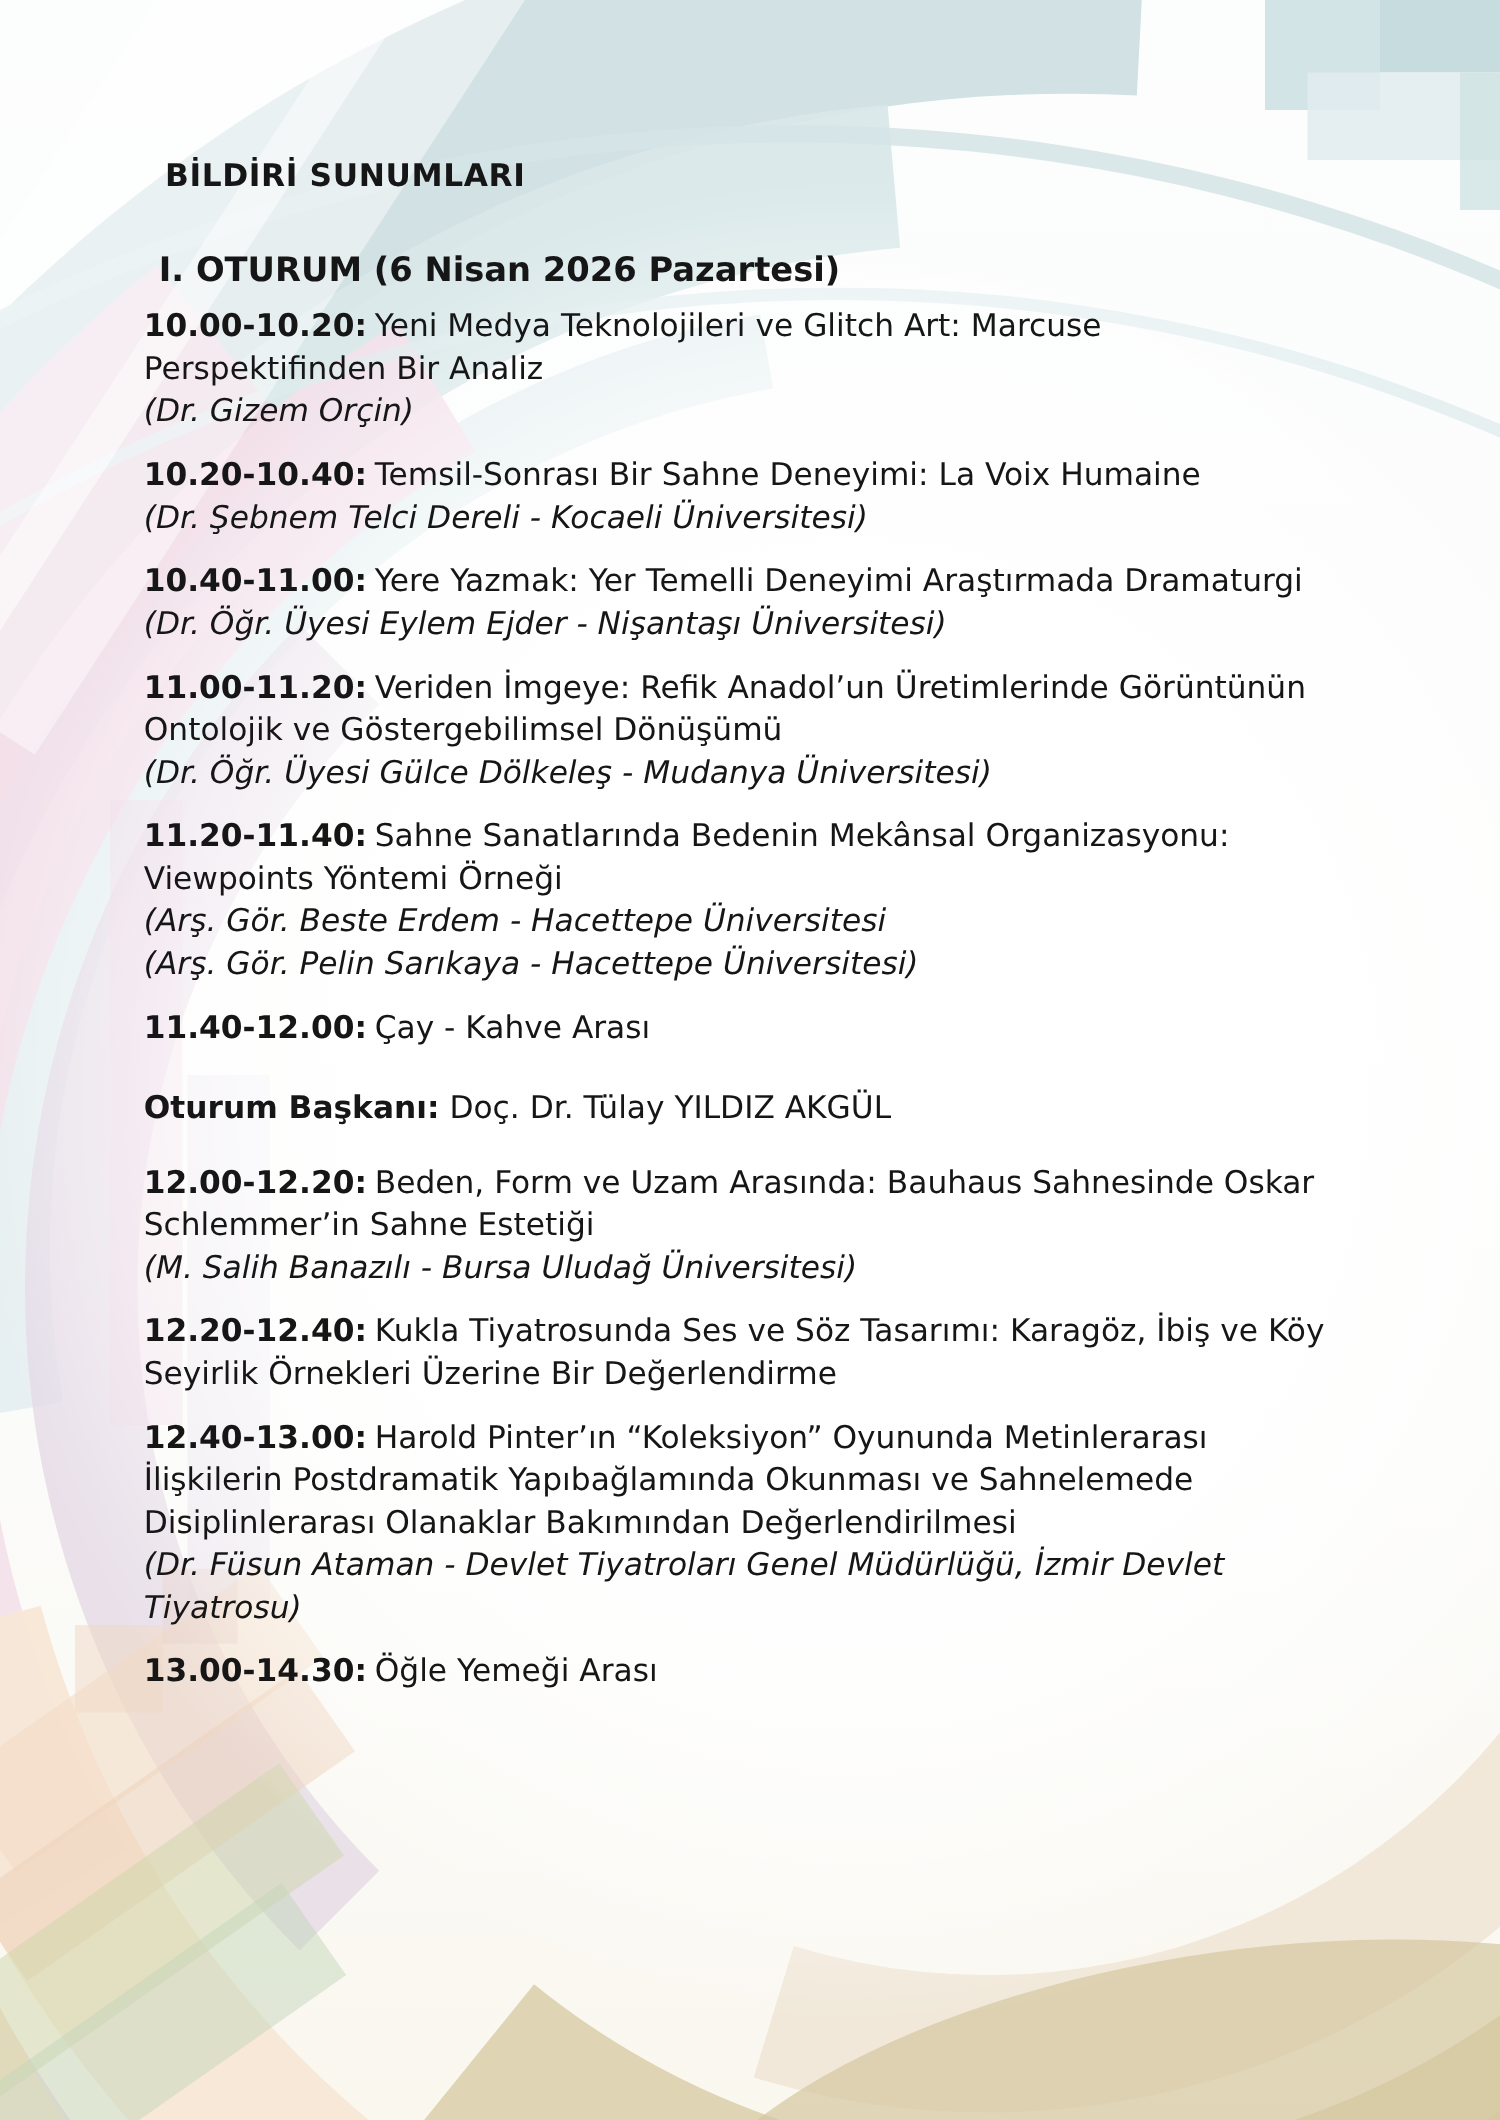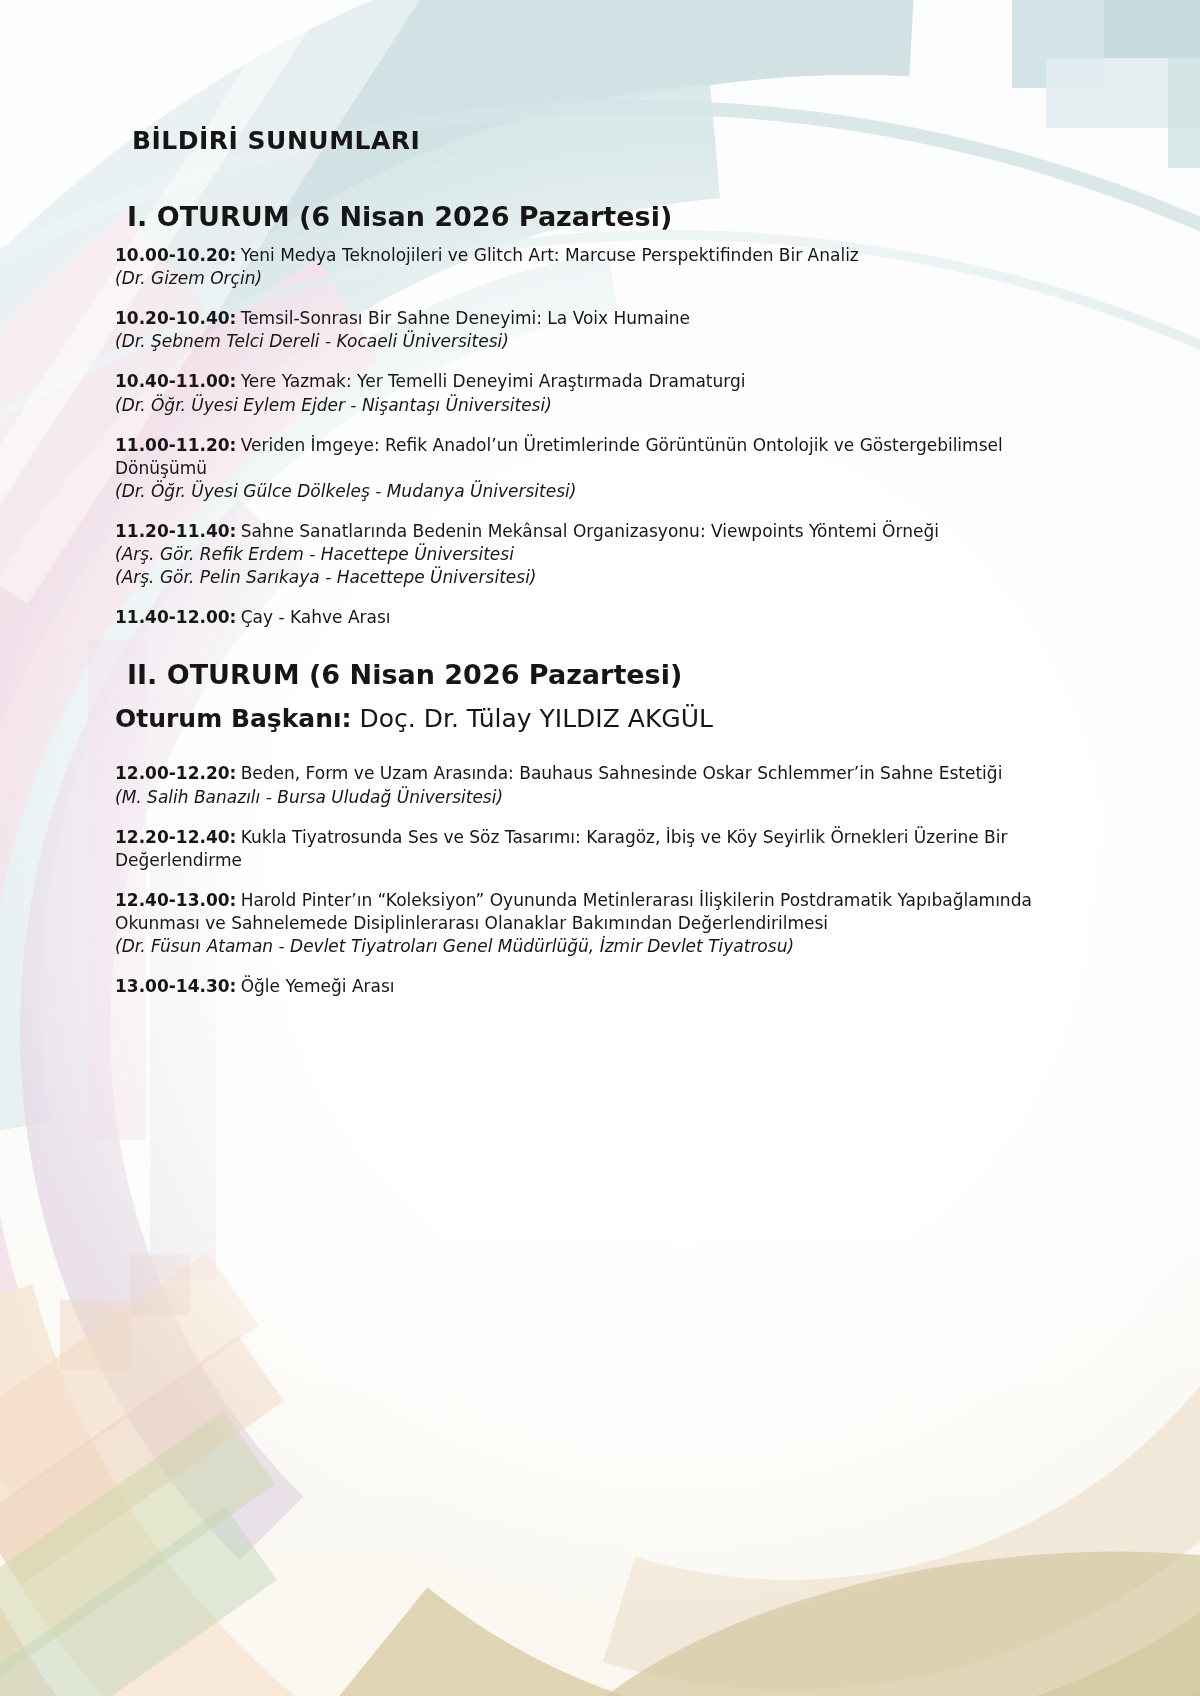--- a/index.html
+++ b/index.html
@@ -46,21 +46,21 @@
       rgba(255,255,255,.98) 0%,rgba(255,255,255,.9) 50%,
       rgba(255,255,255,.45) 70%,rgba(255,255,255,0) 86%);}
   
   .content{position:relative;z-index:10;padding:126px 100px 0 115px;max-width:960px;}
   .page-title{font-size:25px;font-weight:700;letter-spacing:.5px;margin:0 0 46px 17px;}
   .session-heading{font-size:27px;font-weight:700;margin:12px;}
   .session-chair{font-size:25px;margin:0 0 26px 0;line-height:1.36;}
   .session-chair .label{font-weight:700;}
   .session + .session{margin-top:30px;}
   .item{margin:0 0 17px 0;}
-  .item p{margin:0;font-size:17px;line-height:1.36;}
+  .item p{margin:0;font-size:25px;line-height:1.36;}
   .item .time{font-weight:700;}
   .item .title{margin-left:.25em;}
   .presenter{font-style:italic;}
 </style>
 </head>
 <body>
 
 <div class="bg">
   <div class="ring r-t1"></div>
   <div class="ring r-t2"></div>
@@ -109,29 +109,28 @@
         <div class="item">
           <p class="item-line"><span class="time">10.40-11.00:</span><span class="title">Yere Yazmak: Yer Temelli Deneyimi Araştırmada Dramaturgi</span></p>
           <p class="presenter">(Dr. Öğr. Üyesi Eylem Ejder - Nişantaşı Üniversitesi)</p>
         </div>
         <div class="item">
           <p class="item-line"><span class="time">11.00-11.20:</span><span class="title">Veriden İmgeye: Refik Anadol’un Üretimlerinde Görüntünün Ontolojik ve Göstergebilimsel Dönüşümü</span></p>
           <p class="presenter">(Dr. Öğr. Üyesi Gülce Dölkeleş - Mudanya Üniversitesi)</p>
         </div>
         <div class="item">
           <p class="item-line"><span class="time">11.20-11.40:</span><span class="title">Sahne Sanatlarında Bedenin Mekânsal Organizasyonu: Viewpoints Yöntemi Örneği</span></p>
-          <p class="presenter">(Arş. Gör. Refik Erdem - Hacettepe Üniversitesi</p>
+          <p class="presenter">(Arş. Gör. Beste Erdem - Hacettepe Üniversitesi</p>
           <p class="presenter">(Arş. Gör. Pelin Sarıkaya - Hacettepe Üniversitesi)</p>
         </div>
         <div class="item">
           <p class="item-line"><span class="time">11.40-12.00:</span><span class="title">Çay - Kahve Arası</span></p>
         </div>
       </section>
       <section class="session">
-        <h2 class="session-heading">II. OTURUM (6 Nisan 2026 Pazartesi)</h2>
         <p class="session-chair"><span class="label">Oturum Başkanı:</span> <span class="name">Doç. Dr. Tülay YILDIZ AKGÜL</span></p>
         <div class="item">
           <p class="item-line"><span class="time">12.00-12.20:</span><span class="title">Beden, Form ve Uzam Arasında: Bauhaus Sahnesinde Oskar Schlemmer’in Sahne Estetiği</span></p>
           <p class="presenter">(M. Salih Banazılı - Bursa Uludağ Üniversitesi)</p>
         </div>
         <div class="item">
           <p class="item-line"><span class="time">12.20-12.40:</span><span class="title">Kukla Tiyatrosunda Ses ve Söz Tasarımı: Karagöz, İbiş ve Köy Seyirlik Örnekleri Üzerine Bir Değerlendirme</span></p>
         </div>
         <div class="item">
           <p class="item-line"><span class="time">12.40-13.00:</span><span class="title">Harold Pinter’ın “Koleksiyon” Oyununda Metinlerarası İlişkilerin Postdramatik Yapıbağlamında Okunması ve Sahnelemede Disiplinlerarası Olanaklar Bakımından Değerlendirilmesi</span></p>

